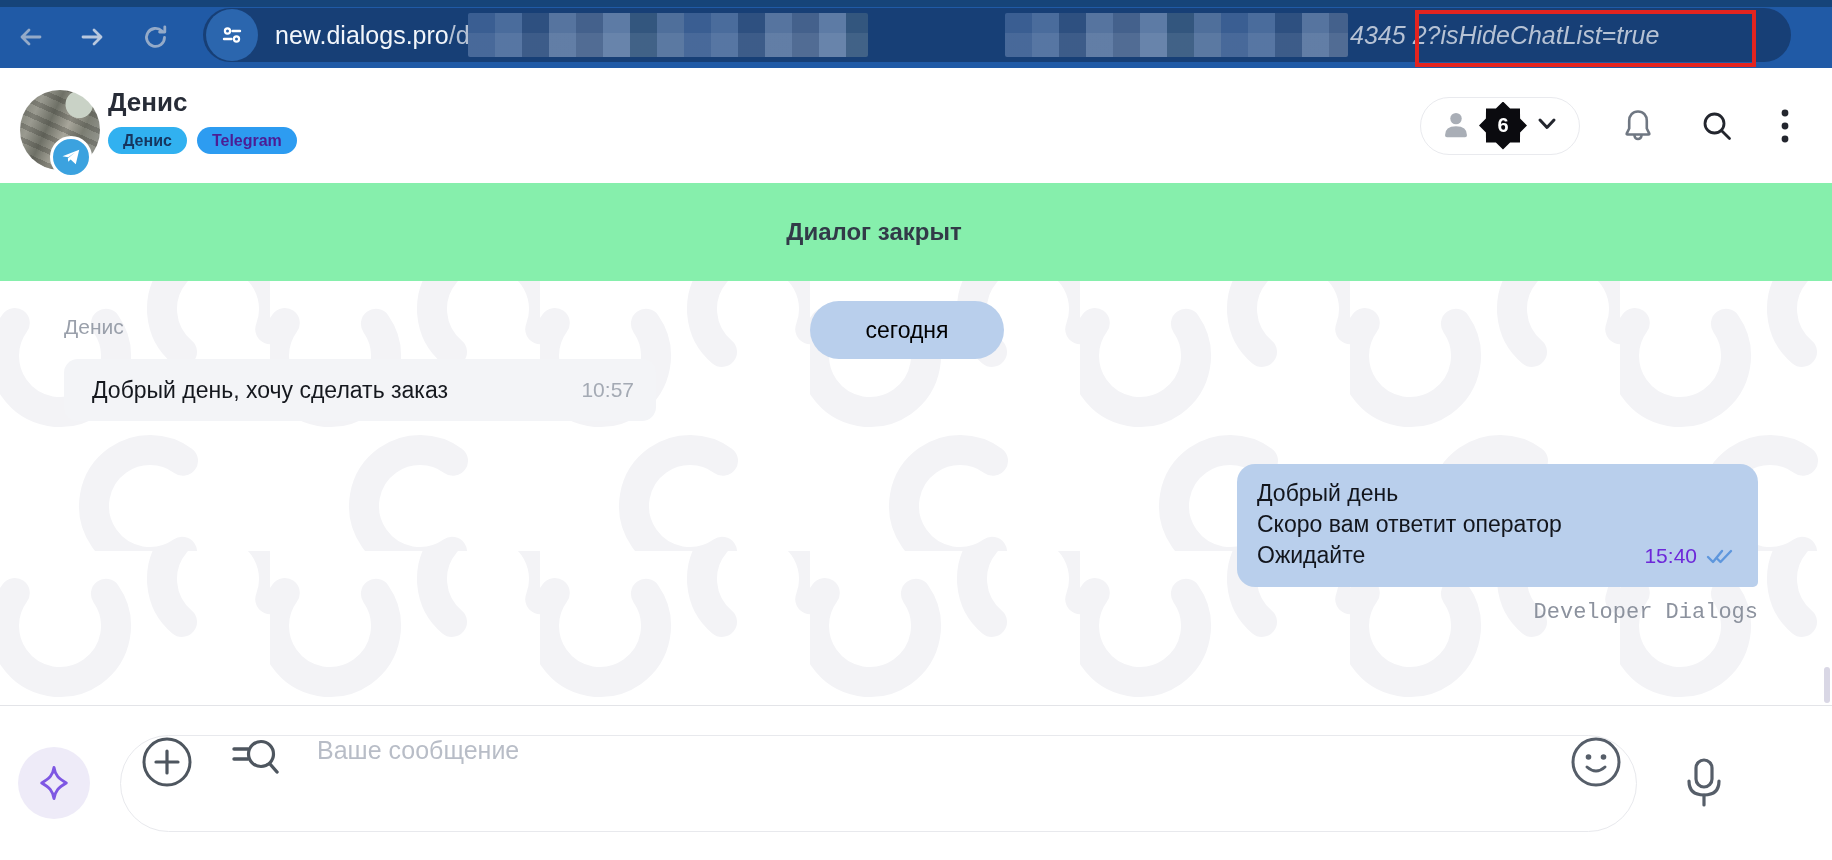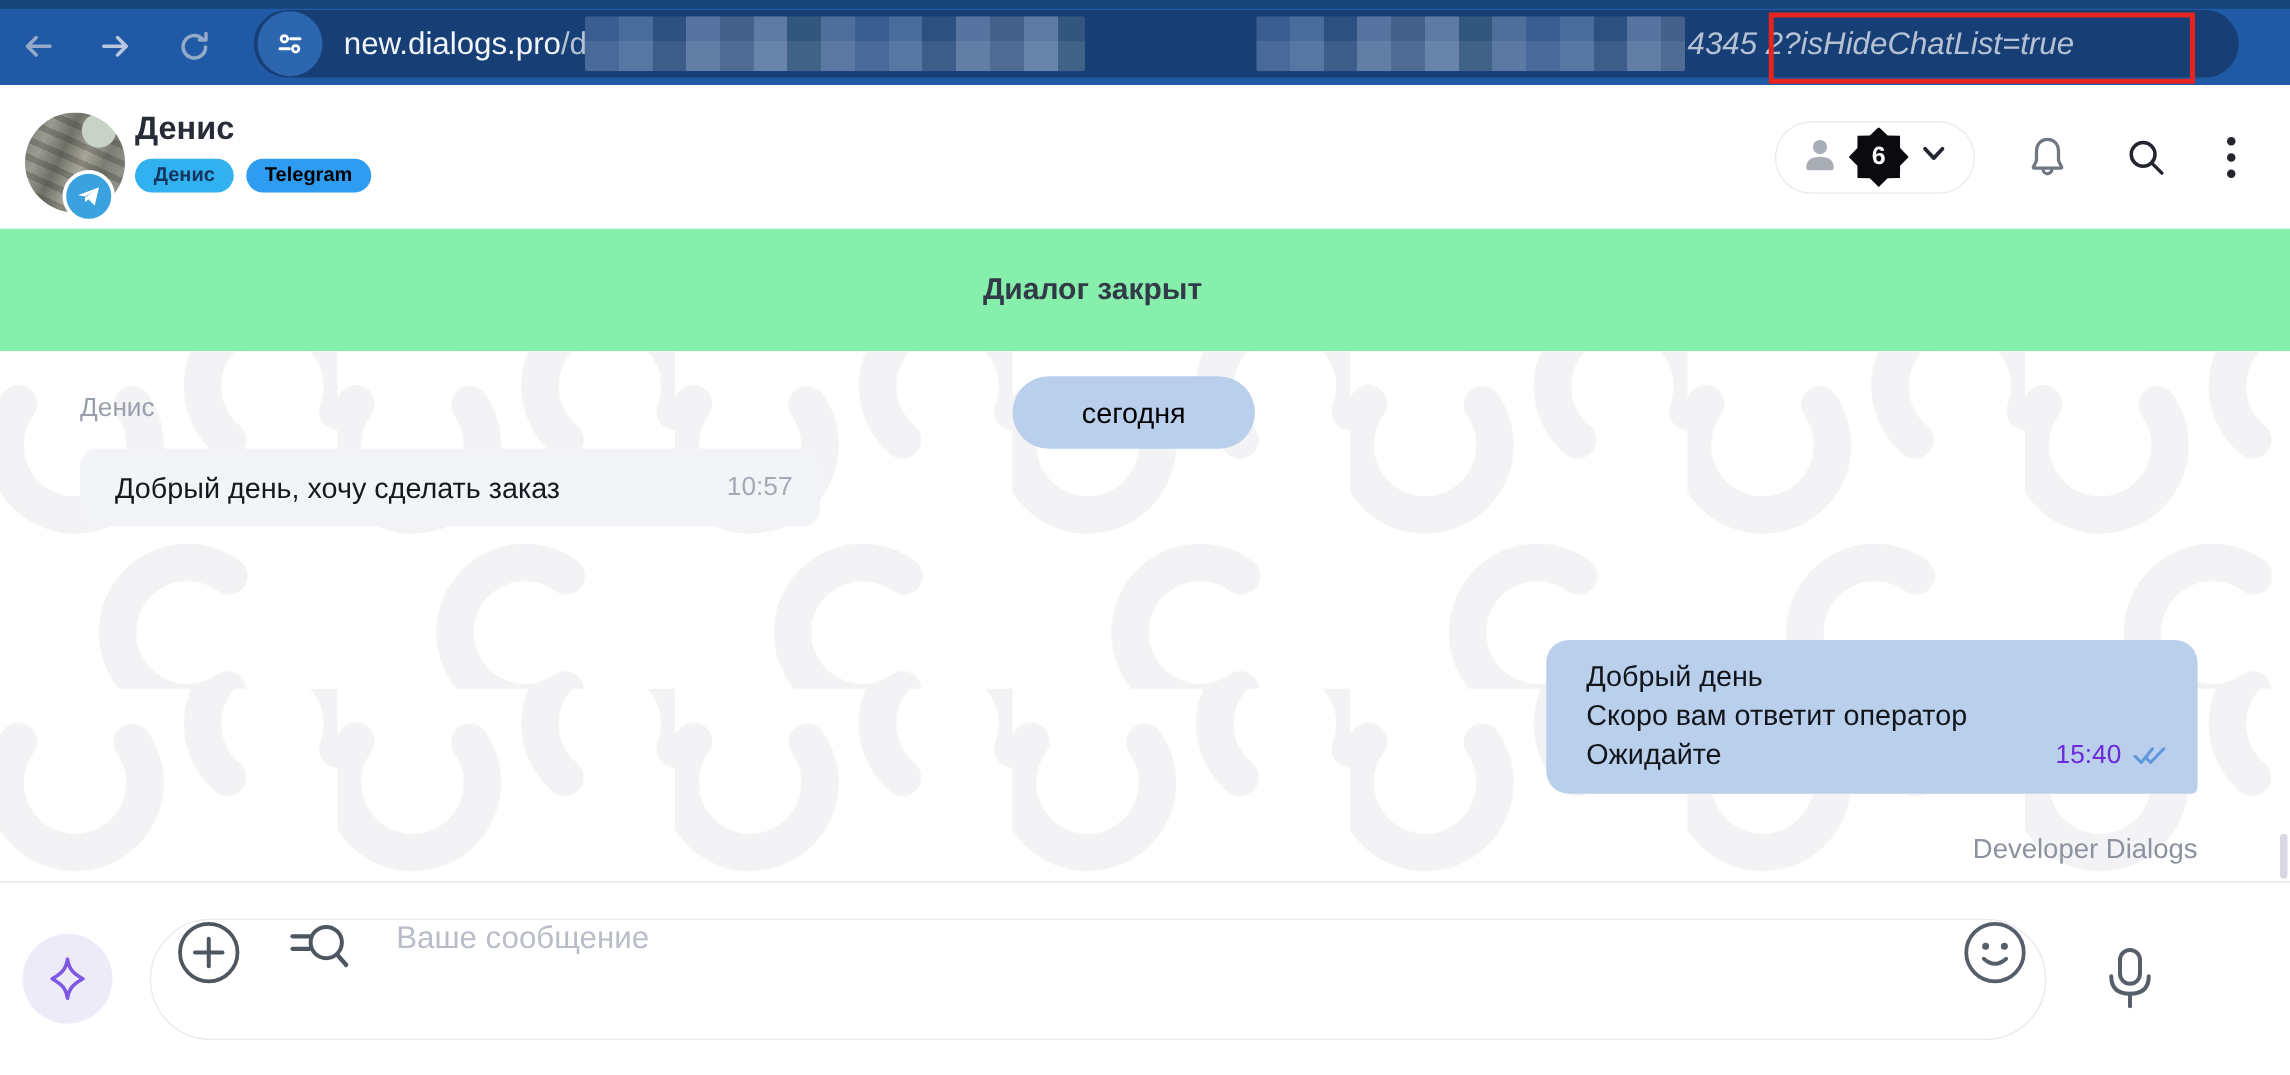--- a/index.html
+++ b/index.html
@@ -40,21 +40,21 @@
       repeating-linear-gradient(24deg, rgba(52,52,46,.28) 0 5px, rgba(0,0,0,0) 5px 13px),
       linear-gradient(115deg,#7a7d72 0%,#9a9a90 22%,#6e7066 38%,#a8a69b 55%,#7b7d72 70%,#90928a 85%,#5f6158 100%);
   }
   .tg-badge { position:absolute; left:30px; top:46px; width:42px; height:42px; border-radius:50%;
               background:#3ba2df; border:3px solid #fff; display:flex; align-items:center; justify-content:center; }
   .head-info { position:absolute; left:108px; top:19px; }
   .contact-name { font-size:26px; font-weight:700; color:#272c37; }
   .tag-row { margin-top:9px; display:flex; gap:10px; }
   .tag { height:27px; line-height:27px; padding:0 15px; border-radius:14px; font-size:16px; font-weight:700; }
   .tag-cyan { background:#31b1f0; color:#16355e; }
-  .tag-blue { background:#2d9cf1; color:#000000; }
+  .tag-blue { background:#2d9cf1; color:#4c1d95; }
   .head-actions { position:absolute; right:42px; top:0; height:115px; display:flex; align-items:center; }
   .assignee-pill { width:160px; height:58px; border:1.5px solid #e9eaee; border-radius:29px;
                    display:flex; align-items:center; justify-content:center; gap:9px; background:#fff; }
   .starburst { width:48px; height:48px; background:#0b0b0f; display:flex; align-items:center; justify-content:center;
     clip-path:polygon(100% 50%,85.6% 64.8%,85.4% 85.4%,64.8% 85.6%,50% 100%,35.2% 85.6%,14.6% 85.4%,14.4% 64.8%,0 50%,14.4% 35.2%,14.6% 14.6%,35.2% 14.4%,50% 0,64.8% 14.4%,85.4% 14.6%,85.6% 35.2%); }
   .starburst span { color:#fff; font-size:20px; font-weight:700; }
   .icon-btn { display:flex; align-items:center; justify-content:center; background:none; border:none; cursor:pointer; }
   .bell-btn { margin-left:40px; } .search-btn { margin-left:44px; } .kebab-btn { margin-left:46px; }
 
   
@@ -67,26 +67,26 @@
   .pattern-svg { position:absolute; left:0; top:0; width:100%; height:100%; }
   .sender-label { position:absolute; left:64px; top:34px; font-size:21px; color:#9aa0ab; }
   .in-bubble { position:absolute; left:64px; top:78px; width:592px; height:62px; background:#f3f4f7;
                border-radius:14px; display:flex; align-items:center; padding:0 22px 0 28px; white-space:nowrap; }
   .in-bubble .msg-text { font-size:23px; color:#15181e; }
   .in-bubble .msg-time { margin-left:auto; font-size:21px; color:#a4aab4; }
   .date-pill { position:absolute; left:810px; top:20px; width:194px; height:58px; border-radius:29px;
                background:#b9cfec; display:flex; align-items:center; justify-content:center;
                font-size:23px; color:#000000; }
   .out-group { position:absolute; right:74px; top:183px; width:521px; }
-  .out-bubble { background:#b9cfec; border-radius:18px 18px 5px 18px; padding:14px 24px 16px 32px;margin-top:48px; }
+  .out-bubble { background:#b9cfec; border-radius:18px 18px 5px 18px; padding:14px 24px 16px 20px; }
   .out-bubble .line { font-size:23px; line-height:31px; color:#12151c; white-space:nowrap; }
   .last-line { display:flex; align-items:center; }
   .last-line .msg-time { margin-left:auto; font-size:21px; color:#6d28d9; }
   .last-line svg { margin-left:9px; }
-  .signature { margin-top:31px; text-align:right; font-size:22px; color:#8c929e; }
+  .signature { margin-top:13px; text-align:right; font-size:22px; color:#8c929e;font-family:Liberation Mono, monospace; }
   .scroll-thumb { position:absolute; right:2px; top:386px; width:6px; height:36px; border-radius:3px; background:#d9d7e5; }
 
   
   .composer { position:absolute; left:0; top:705px; width:1832px; height:155px; background:#fff;
               border-top:1px solid #e3e4e8; display:flex; align-items:center; padding-left:18px; }
   .ai-btn { width:72px; height:72px; border-radius:50%; background:#eeebf8; border:none; cursor:pointer;
             display:flex; align-items:center; justify-content:center; flex:none; }
   .input-pill { margin-left:30px; width:1517px; height:97px; border:1.5px solid #e8e9ed; border-radius:49px;
                 background:#fff; display:flex; align-items:flex-start; padding:0 14px 0 20px; flex:none; }
   .pill-icon { background:none; border:none; cursor:pointer; display:flex; align-items:center; flex:none; }

